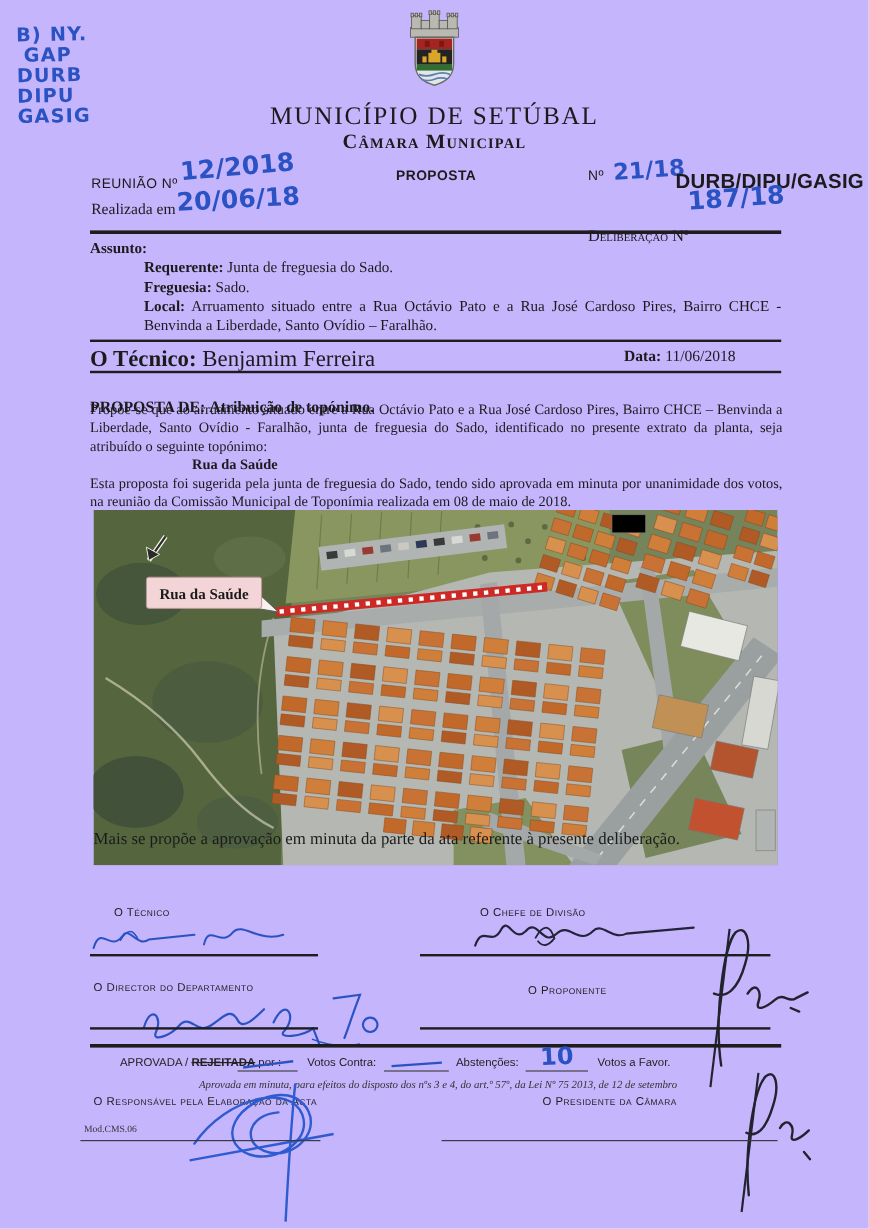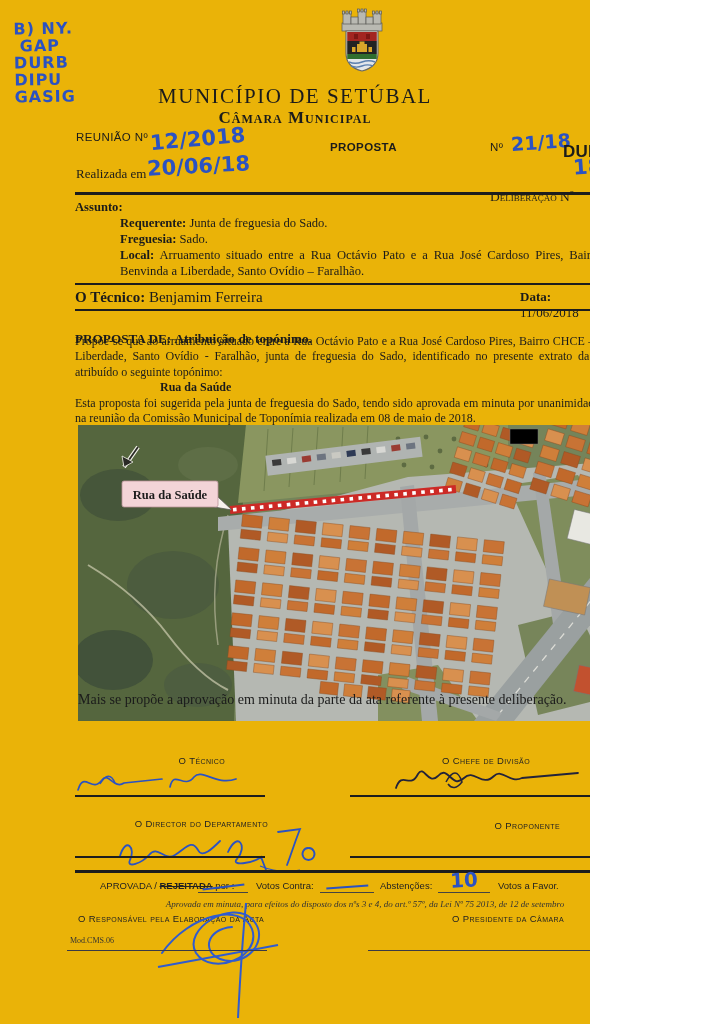--- a/index.html
+++ b/index.html
@@ -1,34 +1,34 @@
 <!DOCTYPE html>
 <html><head>
 <meta charset="utf-8">
 <style>
   html,body{margin:0;padding:0;background:#ffffff;}
-  .paper{position:relative;width:590px;height:1024px;background:#eab308;overflow:hidden;
+  .paper{position:relative;width:724px;height:1024px;background:#c4b5fd;overflow:hidden;
          font-family:"Liberation Serif",serif;color:#1b1b1b;}
   .abs{position:absolute;}
   
   .hw{font-family:"DejaVu Sans",sans-serif;color:#2b52c2;font-weight:700;}
   .hw-note{font-size:16px;line-height:17px;letter-spacing:1px;transform:rotate(-1deg);}
   .hw-num{font-size:21px;font-weight:600;white-space:nowrap;}
   
   .muni-title{font-size:21px;letter-spacing:1.5px;text-align:center;width:100%;}
   .camara-title{font-size:17px;font-weight:700;font-variant:small-caps;letter-spacing:1px;text-align:center;width:100%;}
   .sans{font-family:"Liberation Sans",sans-serif;}
   .lbl-caps{font-size:11.5px;letter-spacing:.4px;}
   .smallcaps{font-variant:small-caps;margin-top:24px;}
   .rule{background:#1d1d1d;height:1.5px;}
   .rule.thick{height:2.6px;}
   .bodytxt{font-size:12px;line-height:15.4px;text-align:justify;}
   .b{font-weight:700;}
   .sig-label{font-family:"Liberation Sans",sans-serif;font-size:9.5px;letter-spacing:.4px;
-             font-variant:small-caps;text-align:right;color:#222;}
+             font-variant:small-caps;text-align:left;color:#222;}
   .vote-lbl{font-family:"Liberation Sans",sans-serif;font-size:9.5px;color:#222;white-space:nowrap;}
   .blank-line{border-bottom:1.2px solid #444;height:12px;}
   .strike{text-decoration:line-through;font-weight:700;margin-top:13px;}
   .legal{font-size:9px;font-style:italic;color:#333;text-align:center;}
   .tiny{font-size:8px;color:#333;}
   .maplabel{font-size:12.5px;font-weight:700;font-family:"Liberation Serif",serif;}
   svg{display:block;}
 </style>
 </head>
 <body>
@@ -78,21 +78,21 @@
       <path d="M17.2 46 h29.6 v5 q-2 0 -14.8 0 q-12.8 0 -14.8 0 z" fill="#2f6e2f"></path>
       <path d="M17.6 51 h28.8 q-1.5 7 -14.4 10.5 q-12.9 -3.5 -14.4 -10.5 z" fill="#e2e6ea"></path>
       <path d="M19 54 q6 2.5 13 0 q7 -2.5 13 0" stroke="#5b7fae" stroke-width="1.4" fill="none"></path>
       <path d="M21 58 q5.5 2.2 11 0 q5.5 -2.2 11 0" stroke="#5b7fae" stroke-width="1.4" fill="none"></path>
     </svg>
   </div>
 
   <div class="abs muni-title" style="left:0;top:84px;">MUNICÍPIO DE SETÚBAL</div>
   <div class="abs camara-title" style="left:0;top:108px;">Câmara Municipal</div>
 
-  <span class="abs sans lbl-caps" style="left:76px;top:131px;">REUNIÃO Nº</span>
+  <span class="abs sans lbl-caps" style="left:76px;top:148px;">REUNIÃO Nº</span>
   <span class="abs hw hw-num" style="left:150px;top:127px;transform:rotate(-5deg);">12/2018</span>
   <span class="abs" style="left:76px;top:166px;font-size:13px;">Realizada em</span>
   <span class="abs hw hw-num" style="left:147px;top:154px;transform:rotate(-3deg);">20/06/18</span>
 
   <span class="abs sans lbl-caps b" style="left:330px;top:141px;">PROPOSTA</span>
 
   <span class="abs sans lbl-caps" style="left:490px;top:141px;">Nº</span>
   <span class="abs hw hw-num" style="left:511px;top:131px;font-size:19px;transform:rotate(-4deg);">21/18</span>
   <span class="abs sans b" style="left:563px;top:142px;font-size:17px;letter-spacing:.2px;">DURB/DIPU/GASIG</span>
 
@@ -105,21 +105,21 @@
     <div class="b">Assunto:</div>
     <div style="margin-left:45px;text-align:justify;">
       <div><span class="b">Requerente:</span> <span>Junta de freguesia do Sado.</span></div>
       <div><span class="b">Freguesia:</span> <span>Sado.</span></div>
       <div><span class="b">Local:</span> <span>Arruamento situado entre a Rua Octávio Pato e a Rua José Cardoso Pires, Bairro CHCE - Benvinda a Liberdade, Santo Ovídio – Faralhão.</span></div>
     </div>
   </div>
 
   <div class="abs rule" style="left:75px;top:283px;width:576px;"></div>
 
-  <div class="abs" style="left:75px;top:289px;font-size:15px;">
+  <div class="abs" style="left:75px;top:289px;font-size:19px;">
     <span class="b">O Técnico:</span>
     <span>Benjamim Ferreira</span>
   </div>
   <div class="abs" style="left:520px;top:289px;font-size:13px;">
     <span class="b">Data:</span>
     <span>11/06/2018</span>
   </div>
 
   <div class="abs rule" style="left:75px;top:309px;width:576px;"></div>
 

